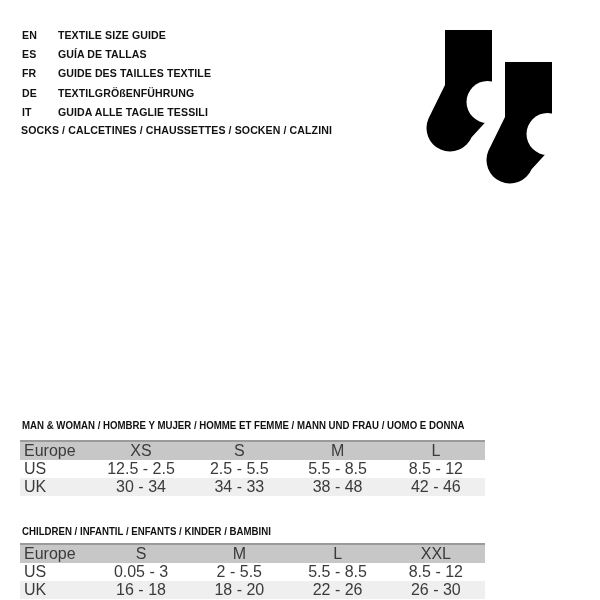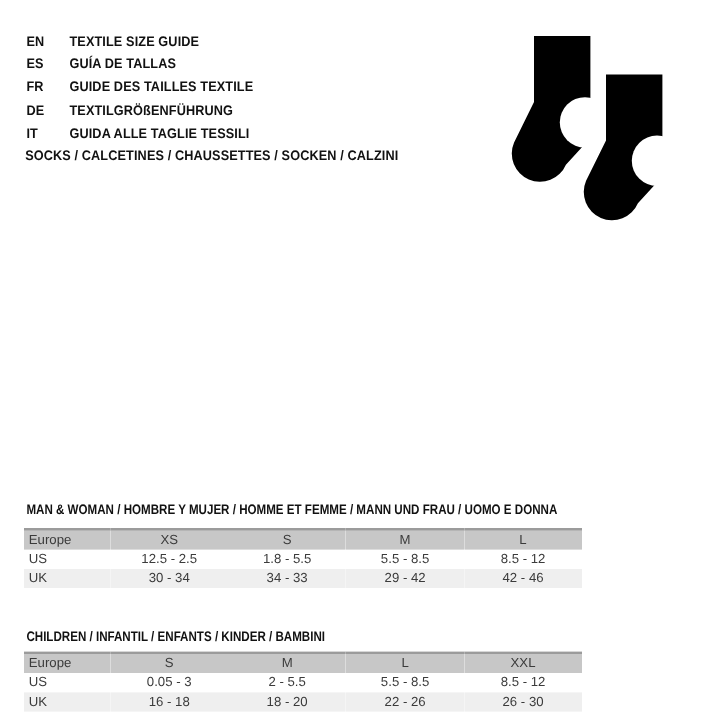--- a/index.html
+++ b/index.html
@@ -37,21 +37,21 @@
     font-weight:bold;font-size:11.5px;line-height:13px;color:#111;
     white-space:nowrap;transform:scaleX(0.84);transform-origin:0 50%;
   }
   #title-adult{top:407px;}
   #title-children{top:513px;}
 
   table.size-table{
     position:absolute;left:20px;width:465px;
     border-collapse:collapse;table-layout:fixed;
     border-top:2px solid #9b9b9b;
-    font-size:11px;color:#3b3b3b;
+    font-size:16px;color:#3b3b3b;
   }
   #table-adult{top:428px;}
   #table-children{top:531px;}
 
   table.size-table td,table.size-table th{
     height:16px;padding:0;font-weight:normal;
     text-align:center;vertical-align:middle;
     overflow:hidden;white-space:nowrap;
   }
   table.size-table .col-region{width:14.6%;text-align:left;padding-left:4px;}
@@ -106,29 +106,29 @@
       <tr class="hdr">
         <th class="col-region">Europe</th>
         <th>XS</th>
         <th>S</th>
         <th>M</th>
         <th>L</th>
       </tr>
       <tr class="row-a">
         <td class="col-region">US</td>
         <td>12.5 - 2.5</td>
-        <td>1.8 - 5.5</td>
+        <td>2.5 - 5.5</td>
         <td>5.5 - 8.5</td>
         <td>8.5 - 12</td>
       </tr>
       <tr class="row-b">
         <td class="col-region">UK</td>
         <td>30 - 34</td>
         <td>34 - 33</td>
-        <td>29 - 42</td>
+        <td>38 - 48</td>
         <td>42 - 46</td>
       </tr>
     </tbody>
   </table>
 
   <div class="table-title" id="title-children">CHILDREN / INFANTIL / ENFANTS / KINDER / BAMBINI</div>
   <table class="size-table" id="table-children">
     <tbody>
       <tr class="hdr">
         <th class="col-region">Europe</th>

